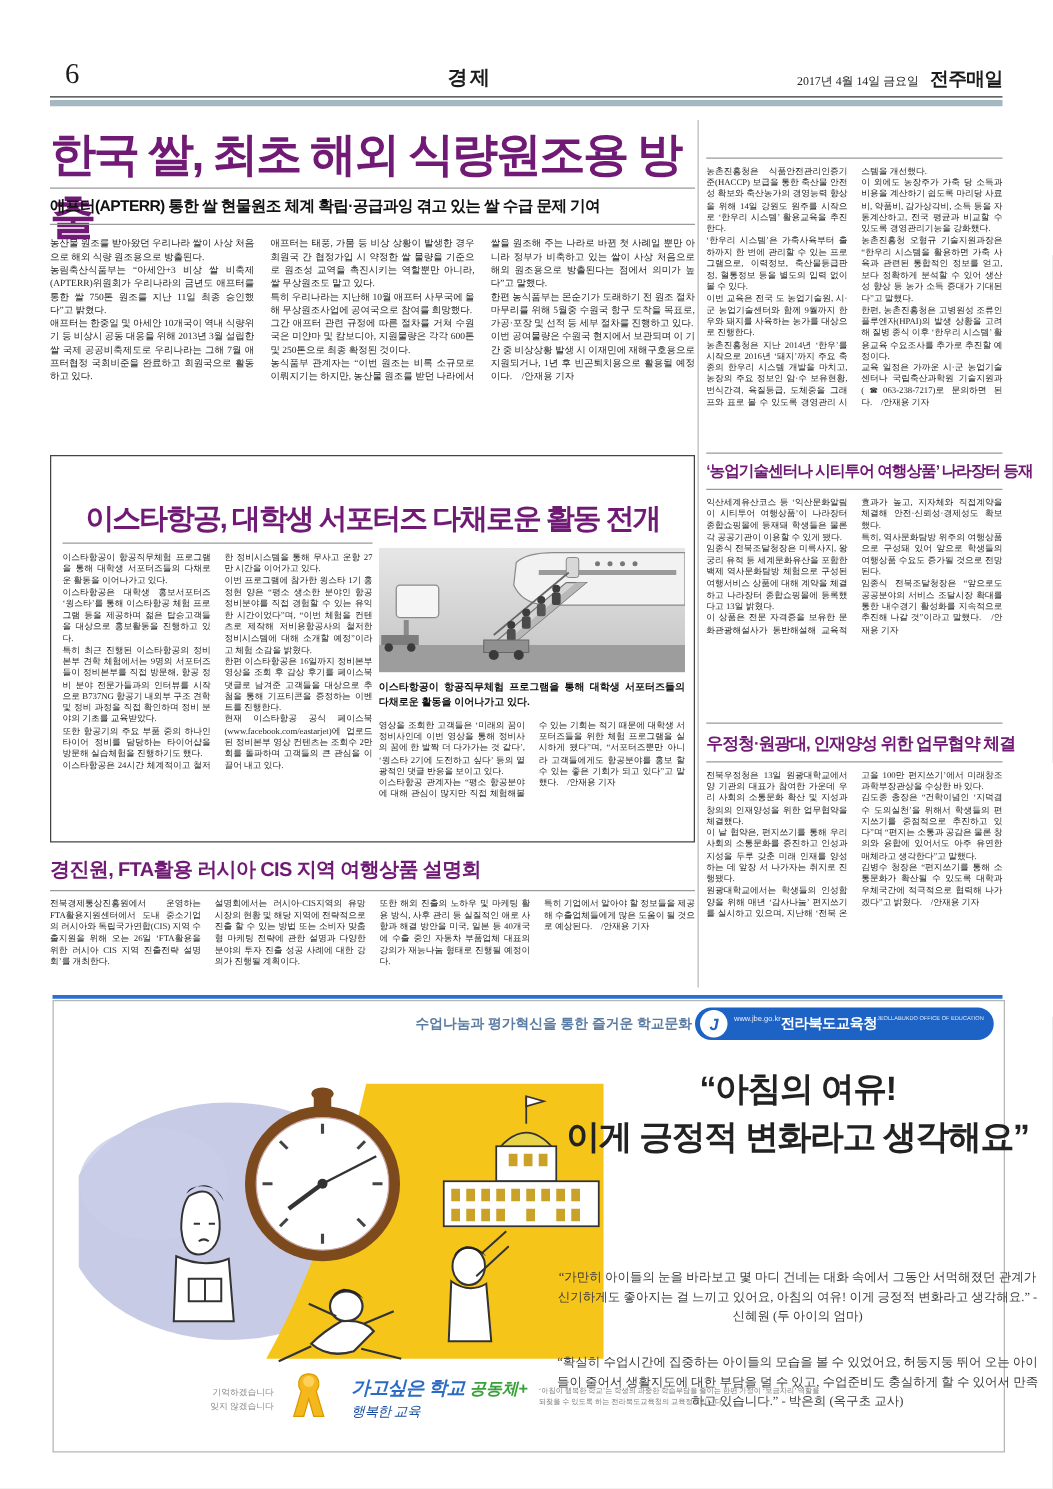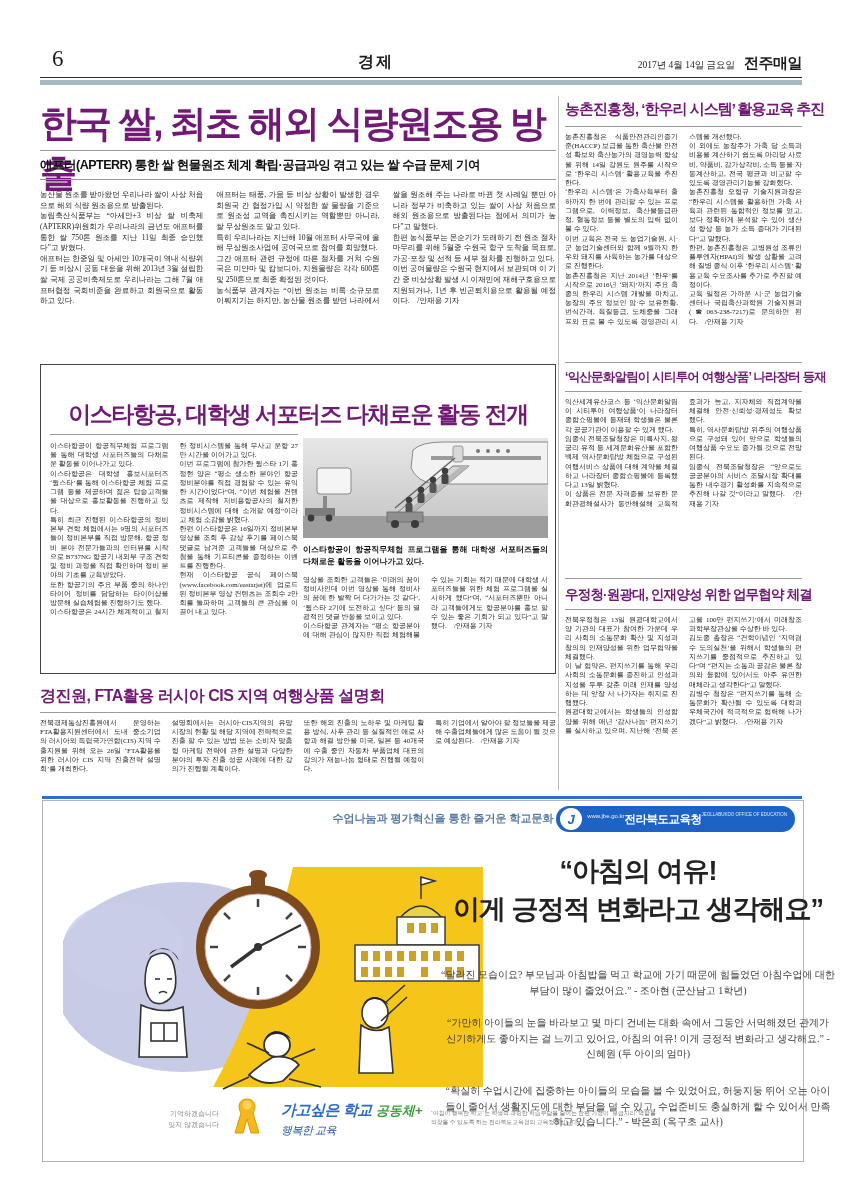--- a/index.html
+++ b/index.html
@@ -68,21 +68,20 @@
   <div class="abs body-text cols-3" style="left:40px;top:190px;width:516px;height:166px;">농산물 원조를 받아왔던 우리나라 쌀이 사상 처음으로 해외 식량 원조용으로 방출된다.
 농림축산식품부는 “아세안+3 비상 쌀 비축제(APTERR)위원회가 우리나라의 금년도 애프터를 통한 쌀 750톤 원조를 지난 11일 최종 승인했다”고 밝혔다.
 애프터는 한중일 및 아세안 10개국이 역내 식량위기 등 비상시 공동 대응을 위해 2013년 3월 설립한 쌀 국제 공공비축제도로 우리나라는 그해 7월 애프터협정 국회비준을 완료하고 회원국으로 활동하고 있다.
 애프터는 태풍, 가뭄 등 비상 상황이 발생한 경우 회원국 간 협정가입 시 약정한 쌀 물량을 기준으로 원조성 교역을 촉진시키는 역할뿐만 아니라, 쌀 무상원조도 맡고 있다.
 특히 우리나라는 지난해 10월 애프터 사무국에 올해 무상원조사업에 공여국으로 참여를 희망했다.
 그간 애프터 관련 규정에 따른 절차를 거쳐 수원국은 미얀마 및 캄보디아, 지원물량은 각각 600톤 및 250톤으로 최종 확정된 것이다.
 농식품부 관계자는 “이번 원조는 비록 소규모로 이뤄지기는 하지만, 농산물 원조를 받던 나라에서 쌀을 원조해 주는 나라로 바뀐 첫 사례일 뿐만 아니라 정부가 비축하고 있는 쌀이 사상 처음으로 해외 원조용으로 방출된다는 점에서 의미가 높다”고 말했다.
 한편 농식품부는 몬순기가 도래하기 전 원조 절차 마무리를 위해 5월중 수원국 항구 도착을 목표로, 가공·포장 및 선적 등 세부 절차를 진행하고 있다.
 이번 공여물량은 수원국 현지에서 보관되며 이 기간 중 비상상황 발생 시 이재민에 재해구호용으로 지원되거나, 1년 후 빈곤퇴치용으로 활용될 예정이다.　/안재용 기자</div>
 
-  <div class="abs headline nowrap" style="left:565px;top:100px;width:237px;font-size:15px;">농촌진흥청, ‘한우리 시스템’ 활용교육 추진</div>
   <div class="abs rule" style="left:565px;top:126px;width:237px;"></div>
   <div class="abs body-text body-sm cols-2" style="left:565px;top:133px;width:237px;height:226px;font-size:7px;">농촌진흥청은 식품안전관리인증기준(HACCP) 보급을 통한 축산물 안전성 확보와 축산농가의 경영능력 향상을 위해 14일 강원도 원주를 시작으로 ‘한우리 시스템’ 활용교육을 추진한다.
 ‘한우리 시스템’은 가축사육부터 출하까지 한 번에 관리할 수 있는 프로그램으로, 이력정보, 축산물등급판정, 혈통정보 등을 별도의 입력 없이 볼 수 있다.
 이번 교육은 전국 도 농업기술원, 시·군 농업기술센터와 함께 9월까지 한우와 돼지를 사육하는 농가를 대상으로 진행한다.
 농촌진흥청은 지난 2014년 ‘한우’를 시작으로 2016년 ‘돼지’까지 주요 축종의 한우리 시스템 개발을 마치고, 농장의 주요 정보인 암·수 보유현황, 번식간격, 육질등급, 도체중을 그래프와 표로 볼 수 있도록 경영관리 시스템을 개선했다.
 이 외에도 농장주가 가축 당 소득과 비용을 계산하기 쉽도록 마리당 사료비, 약품비, 감가상각비, 소득 등을 자동계산하고, 전국 평균과 비교할 수 있도록 경영관리기능을 강화했다.
 농촌진흥청 오형규 기술지원과장은 “한우리 시스템을 활용하면 가축 사육과 관련된 통합적인 정보를 얻고, 보다 정확하게 분석할 수 있어 생산성 향상 등 농가 소득 증대가 기대된다”고 말했다.
 한편, 농촌진흥청은 고병원성 조류인플루엔자(HPAI)의 발생 상황을 고려해 질병 종식 이후 ‘한우리 시스템’ 활용교육 수요조사를 추가로 추진할 예정이다.
 교육 일정은 가까운 시·군 농업기술센터나 국립축산과학원 기술지원과(☎063-238-7217)로 문의하면 된다.　/안재용 기자</div>
 
@@ -139,21 +138,21 @@
       <rect x="2" y="70" width="30" height="8" fill="#7d7d7d"></rect>
       <circle cx="8" cy="80" r="3.4" fill="#3a3a3a"></circle>
         <circle cx="26" cy="80" r="3.4" fill="#3a3a3a"></circle>
     </svg>
   </div>
   <div class="abs caption" style="left:303px;top:544px;width:245px;height:26px;">이스타항공이 항공직무체험 프로그램을 통해 대학생 서포터즈들의 다채로운 활동을 이어나가고 있다.</div>
   <div class="abs body-text body-sm cols-2" style="left:303px;top:576px;width:245px;height:88px;font-size:7px;">영상을 조회한 고객들은 ‘미래의 꿈이 정비사인데 이번 영상을 통해 정비사의 꿈에 한 발짝 더 다가가는 것 같다’, ‘윙스타 2기에 도전하고 싶다’ 등의 열광적인 댓글 반응을 보이고 있다.
 이스타항공 관계자는 “평소 항공분야에 대해 관심이 많지만 직접 체험해볼 수 있는 기회는 적기 때문에 대학생 서포터즈들을 위한 체험 프로그램을 실시하게 됐다”며, “서포터즈뿐만 아니라 고객들에게도 항공분야를 홍보 할 수 있는 좋은 기회가 되고 있다”고 말했다.　/안재용 기자</div>
 
   <div class="abs rule" style="left:565px;top:362px;width:237px;"></div>
-  <div class="abs headline nowrap" style="left:565px;top:369px;width:237px;font-size:12.5px;letter-spacing:-0.8px;">‘익산문화알림이 시티투어 여행상품’ 나라장터 등재</div>
+  <div class="abs headline nowrap" style="left:565px;top:369px;width:237px;font-size:12.5px;letter-spacing:-0.8px;">‘농업기술센터나 시티투어 여행상품’ 나라장터 등재</div>
   <div class="abs rule" style="left:565px;top:391px;width:237px;"></div>
   <div class="abs body-text body-sm cols-2" style="left:565px;top:398px;width:237px;height:172px;font-size:7px;">익산세계유산코스 등 ‘익산문화알림이 시티투어 여행상품’이 나라장터 종합쇼핑몰에 등재돼 학생들은 물론 각 공공기관이 이용할 수 있게 됐다.
 임종식 전북조달청장은 미륵사지, 왕궁리 유적 등 세계문화유산을 포함한 백제 역사문화탐방 체험으로 구성된 여행서비스 상품에 대해 계약을 체결하고 나라장터 종합쇼핑몰에 등록했다고 13일 밝혔다.
 이 상품은 전문 자격증을 보유한 문화관광해설사가 동반해설해 교육적 효과가 높고, 지자체와 직접계약을 체결해 안전·신뢰성·경제성도 확보했다.
 특히, 역사문화탐방 위주의 여행상품으로 구성돼 있어 앞으로 학생들의 여행상품 수요도 증가될 것으로 전망된다.
 임종식 전북조달청장은 “앞으로도 공공분야의 서비스 조달시장 확대를 통한 내수경기 활성화를 지속적으로 추진해 나갈 것”이라고 말했다.　/안재용 기자</div>
 
   <div class="abs rule" style="left:565px;top:578px;width:237px;"></div>
   <div class="abs headline nowrap" style="left:565px;top:586px;width:237px;font-size:13.5px;letter-spacing:-0.8px;">우정청·원광대, 인재양성 위한 업무협약 체결</div>
   <div class="abs rule" style="left:565px;top:609px;width:237px;"></div>
@@ -262,21 +261,20 @@
           <path d="M202 202 Q212 190 228 202 Q222 194 212 194 Q204 196 202 202 Z" fill="#222" stroke="none"></path>
           <path d="M210 220 Q196 228 186 238 Q200 250 220 244 L236 228 Q228 218 210 220 Z"></path>
           <path d="M186 240 L160 252 M226 242 L258 250 M206 216 L184 206 M228 222 L252 212" fill="none"></path>
         </g>
       </svg>
     </div>
 
     <div class="abs ad-title" style="left:400px;top:52px;width:390px;font-size:27px;">“아침의 여유!</div>
     <div class="abs ad-title" style="left:400px;top:90px;width:390px;font-size:27px;">이게 긍정적 변화라고 생각해요”</div>
 
-    <div class="abs ad-quote" style="left:398px;top:166px;width:394px;">“달라진 모습이요? 부모님과 아침밥을 먹고 학교에 가기 때문에 힘들었던 아침수업에 대한 부담이 많이 줄었어요.” - 조아현 (군산남고 1학년)</div>
     <div class="abs ad-quote" style="left:398px;top:214px;width:394px;">“가만히 아이들의 눈을 바라보고 몇 마디 건네는 대화 속에서 그동안 서먹해졌던 관계가 신기하게도 좋아지는 걸 느끼고 있어요, 아침의 여유! 이게 긍정적 변화라고 생각해요.” - 신혜원 (두 아이의 엄마)</div>
     <div class="abs ad-quote" style="left:398px;top:282px;width:394px;">“확실히 수업시간에 집중하는 아이들의 모습을 볼 수 있었어요, 허둥지둥 뛰어 오는 아이들이 줄어서 생활지도에 대한 부담을 덜 수 있고, 수업준비도 충실하게 할 수 있어서 만족하고 있습니다.” - 박은희 (옥구초 교사)</div>
 
     <div class="abs ad-ribbon-note" style="left:96px;top:308px;width:80px;white-space:pre-line;">기억하겠습니다
 잊지 않겠습니다</div>
     <div class="abs" style="left:186px;top:296px;">
       <svg width="36" height="46" viewBox="0 0 36 46">
         <path d="M18 2 C10 2 8 10 12 16 L6 36 L14 36 L18 22 L22 36 L30 36 L24 16 C28 10 26 2 18 2 Z" fill="#f5b81c" stroke="#d99a00" stroke-width="1"></path>
         <circle cx="18" cy="8" r="4.5" fill="#fdd15a"></circle>
       </svg>

